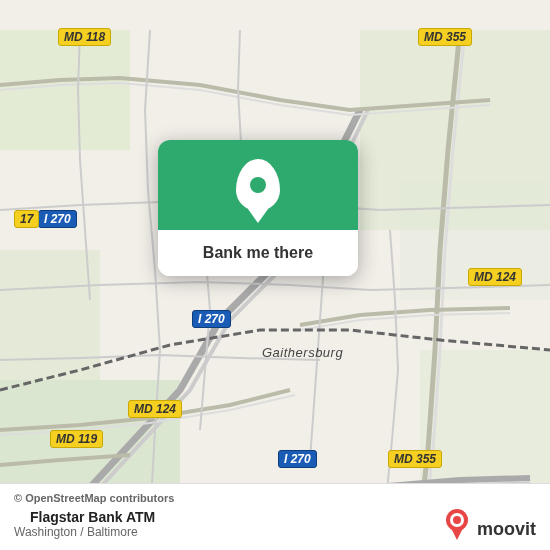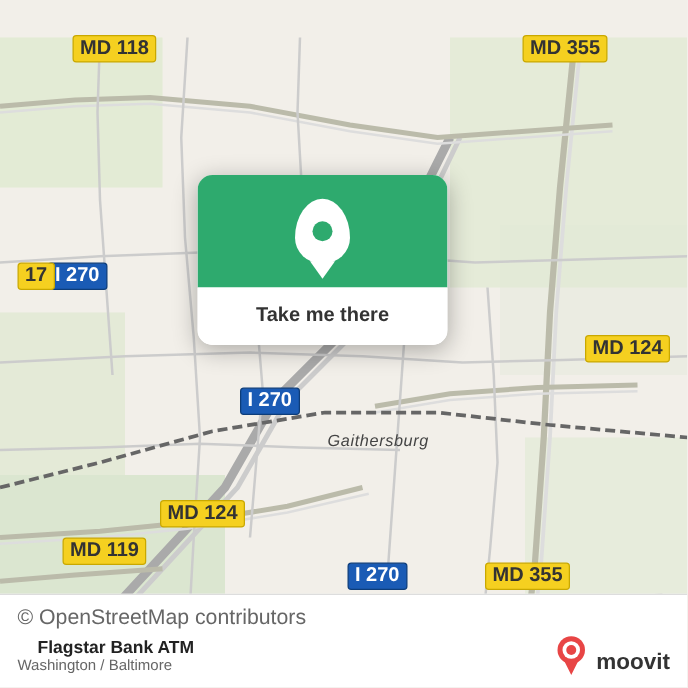--- a/index.html
+++ b/index.html
@@ -108,23 +108,24 @@
       bottom: 0;
       left: 0;
       right: 0;
       background: white;
       border-top: 1px solid #ddd;
       padding: 8px 14px 10px;
       z-index: 10;
     }
 
     .bottom-bar .attribution {
-      font-size: 17px;
+      font-size: 11px;
       color: #666;
       margin-bottom: 4px;
+      font-weight: bold;
     }
 
     .bottom-bar .location-info {
       display: flex;
       align-items: center;
       justify-content: space-between;
     }
 
     .location-name {
       font-size: 14px;
@@ -155,24 +156,25 @@
       color: #333;
     }
 
     
     .road-badge {
       position: absolute;
       background: #f5d020;
       border: 1px solid #c9a800;
       border-radius: 3px;
       padding: 1px 5px;
-      font-size: 16px;
+      font-size: 12px;
       font-weight: bold;
       color: #333;
       z-index: 5;
+      font-style: italic;
     }
 
     .road-badge.blue {
       background: #1a5bb5;
       color: white;
       border-color: #0d3d7a;
     }
 
     
     .city-label {
@@ -250,21 +252,21 @@
   <div class="city-label" style="top:345px; left:262px;">Gaithersburg</div>
 
   <div class="popup-card">
     <div class="popup-green">
       <div class="location-pin">
         <div class="pin-outer">
           <div class="pin-inner"></div>
         </div>
       </div>
     </div>
-    <button class="popup-button">Take me there</button>
+    <button class="popup-button">Bank me there</button>
   </div>
 
   <div class="bottom-bar">
     <div class="attribution">© OpenStreetMap contributors</div>
     <div class="location-info">
       <div>
         <div class="location-name">Flagstar Bank ATM</div>
         <div class="location-region">Washington / Baltimore</div>
       </div>
       <div class="moovit-logo">

